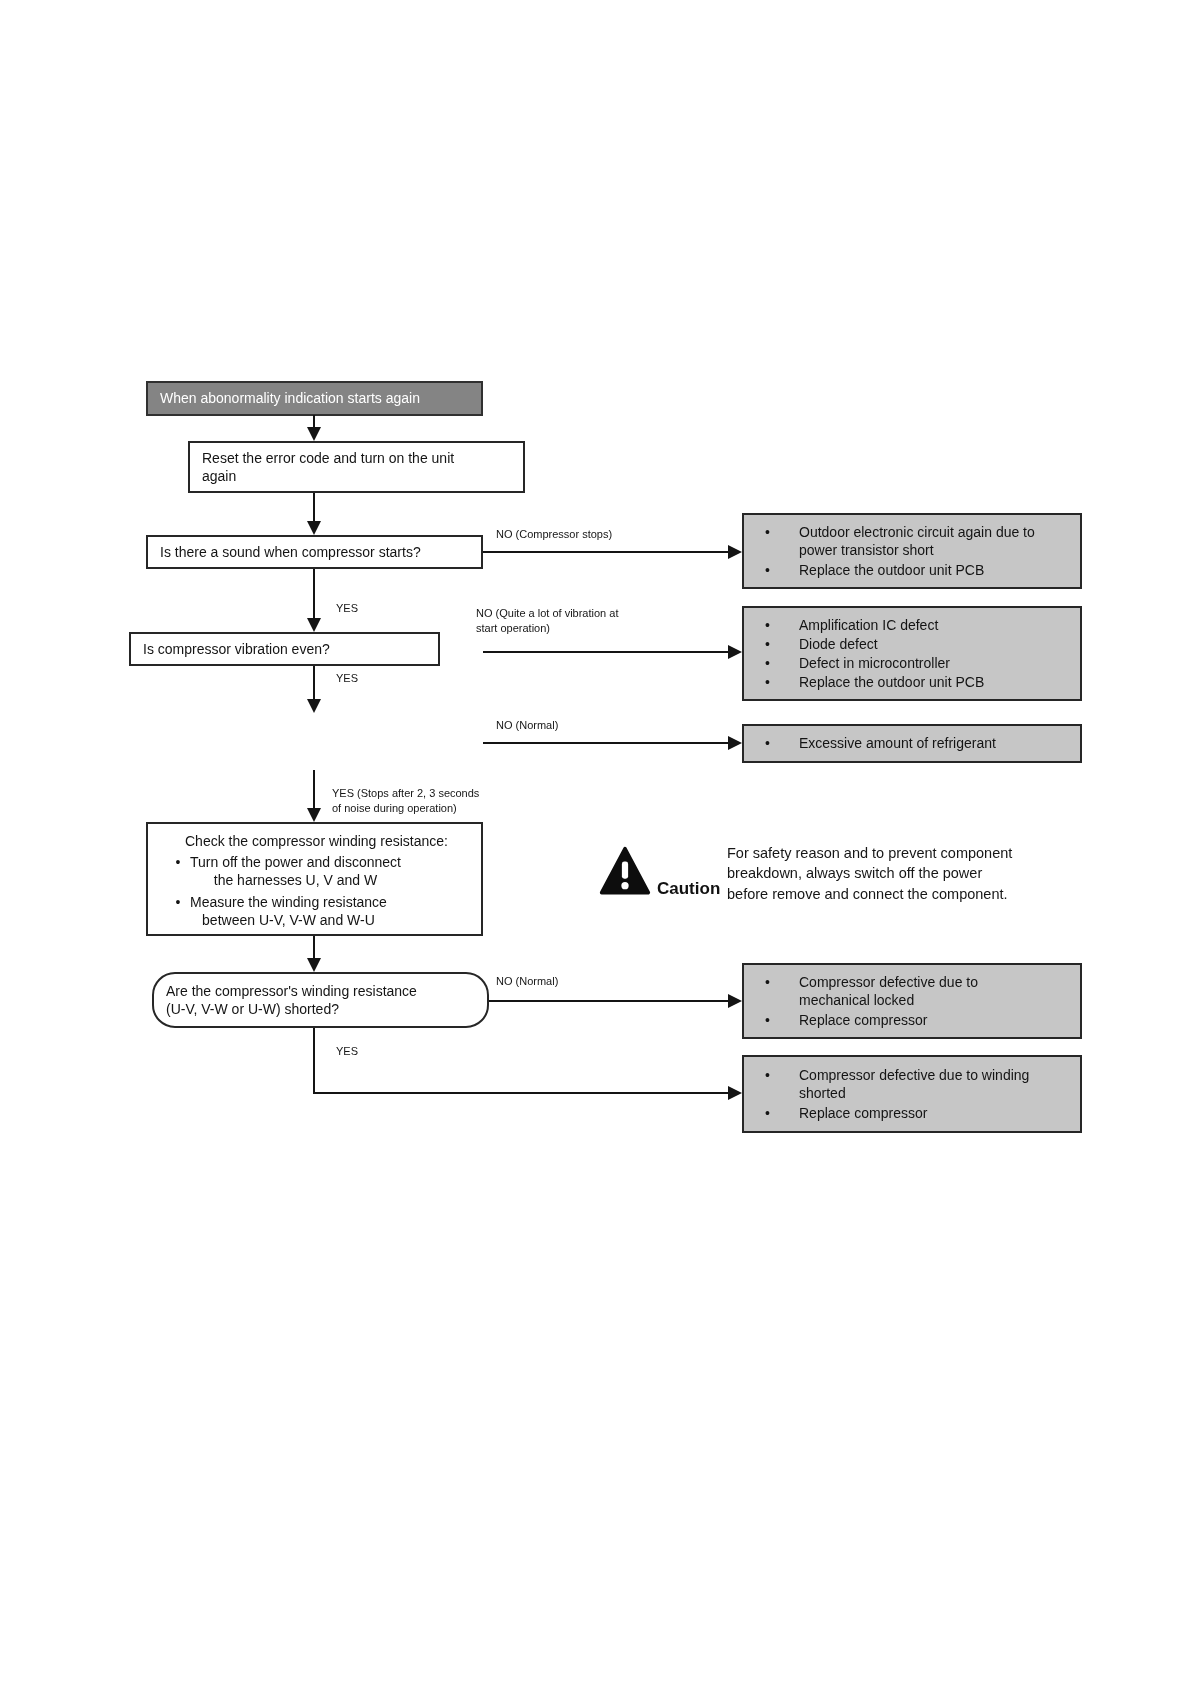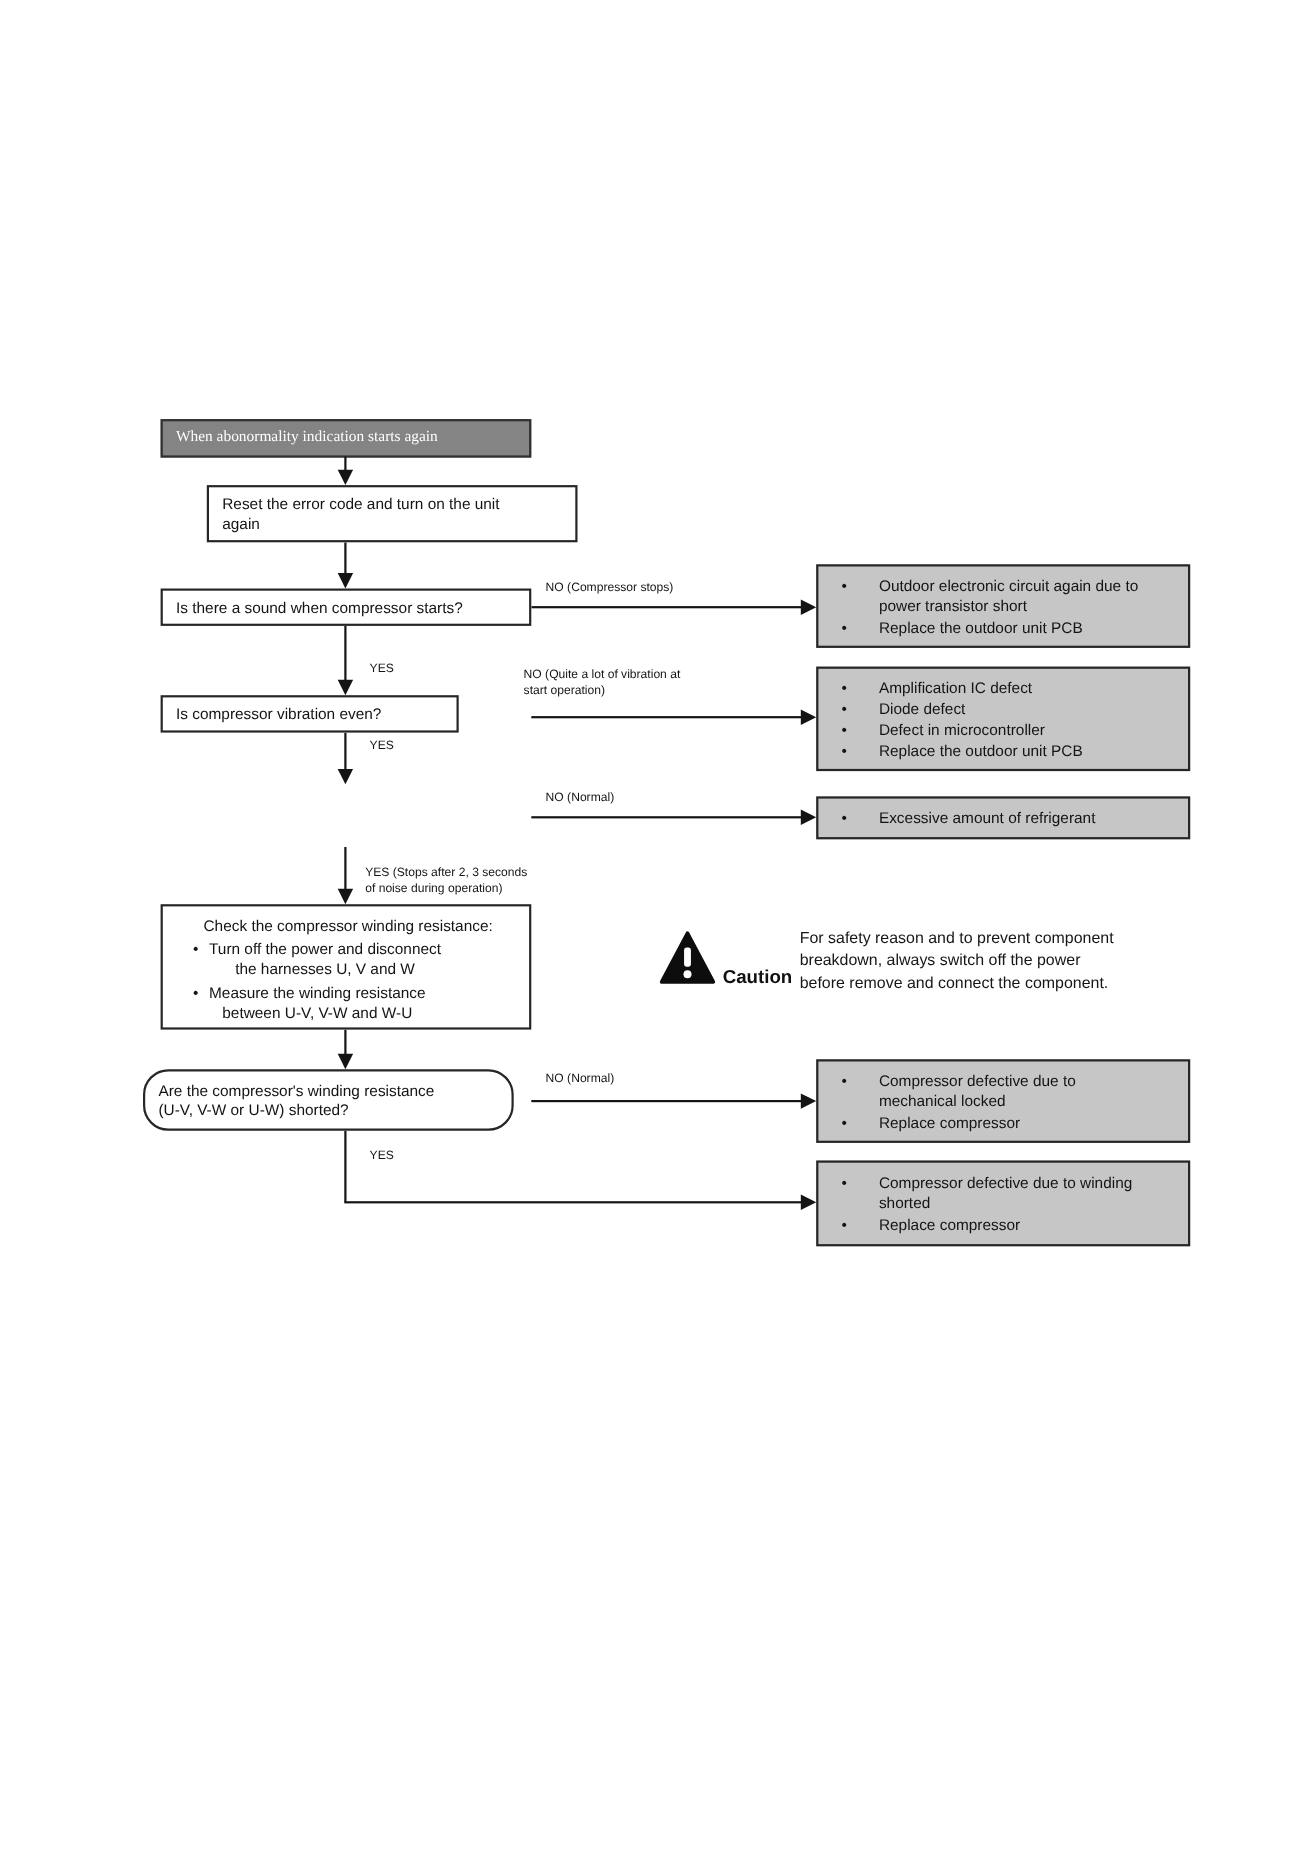--- a/index.html
+++ b/index.html
@@ -2,21 +2,21 @@
 <html><head>
 <meta charset="utf-8">
 <style>
   html,body{margin:0;padding:0;background:#ffffff;}
   body{width:1190px;height:1684px;font-family:"Liberation Sans",sans-serif;color:#141414;}
   #canvas{position:relative;width:1190px;height:1684px;background:#ffffff;overflow:hidden;}
 
   .box{position:absolute;box-sizing:border-box;border:2px solid #262626;background:#ffffff;
        font-size:14px;line-height:1.3;}
   .qbox{display:flex;align-items:center;padding:4px 10px 4px 12px;}
-  .start{background:#848484;color:#ffffff;border-color:#303030;font-family:Liberation Serif, serif;}
+  .start{background:#848484;color:#ffffff;border-color:#303030;}
   .pre{white-space:pre-line;}
 
   .result{background:#c6c6c6;display:flex;flex-direction:column;justify-content:center;
           padding:4px 2px;row-gap:1px;}
   .rrow{display:flex;align-items:flex-start;padding-left:19px;}
   .rdot{flex:none;width:34px;}
   .rtext{white-space:pre-line;padding-right:4px;}
 
   .checkbox-inner{padding:8px 8px 6px 12px;}
   .crow{display:flex;margin-top:3px;}
@@ -82,42 +82,42 @@
 
   <div class="box qbox" style="left:144px;top:441px;width:337px;height:52px;margin-left:44px;">
     <span class="pre">Reset the error code and turn on the unit
 again</span>
   </div>
 
   <div class="box qbox" style="left:146px;top:535px;width:337px;height:34px;">
     <span class="pre">Is there a sound when compressor starts?</span>
   </div>
 
-  <div class="box qbox" style="left:146px;top:632px;width:271px;height:34px;">
+  <div class="box qbox" style="left:129px;top:632px;width:311px;height:34px;">
     <span class="pre">Is compressor vibration even?</span>
   </div>
 
 
   <div class="box" style="left:146px;top:822px;width:337px;height:114px;text-align:center;">
     <div class="checkbox-inner">
       <div>Check the compressor winding resistance:</div>
       <div class="crow">
         <span class="cdot">•</span>
         <span class="ctext">Turn off the power and disconnect
 the harnesses U, V and W</span>
       </div>
       <div class="crow">
         <span class="cdot">•</span>
         <span class="ctext">Measure the winding resistance
 between U-V, V-W and W-U</span>
       </div>
     </div>
   </div>
 
-  <div class="box qbox" style="left:130px;top:972px;width:337px;height:56px;border-radius:23px;">
+  <div class="box qbox" style="left:152px;top:972px;width:337px;height:56px;border-radius:23px;">
     <span class="pre">Are the compressor's winding resistance
 (U-V, V-W or U-W) shorted?</span>
   </div>
 
   <div class="lbl" style="left:496px;top:527px;">NO (Compressor stops)</div>
   <div class="lbl" style="left:336px;top:601px;">YES</div>
   <div class="lbl" style="left:476px;top:606px;">NO (Quite a lot of vibration at
 start operation)</div>
   <div class="lbl" style="left:336px;top:671px;">YES</div>
   <div class="lbl" style="left:496px;top:718px;">NO (Normal)</div>

